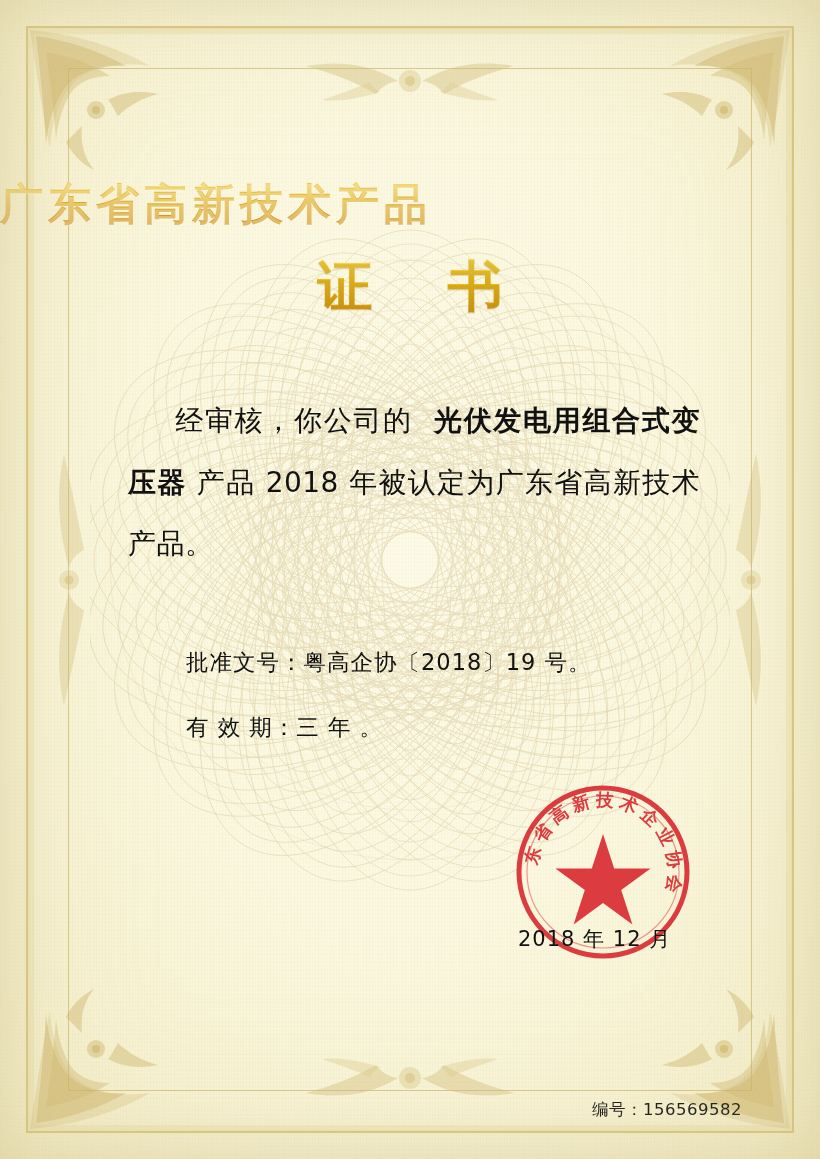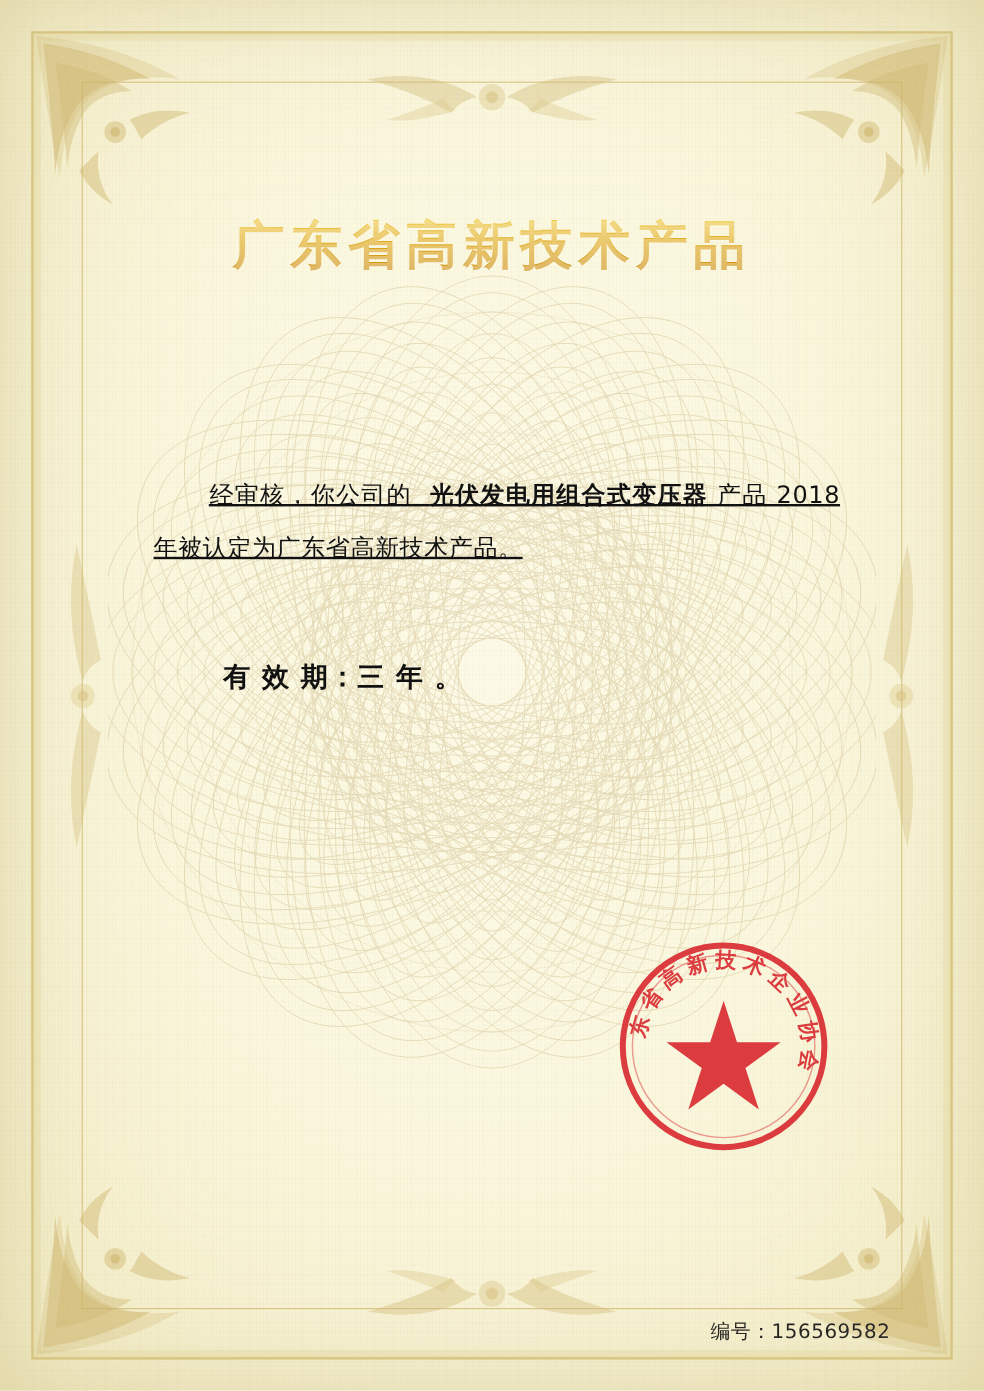--- a/index.html
+++ b/index.html
@@ -104,21 +104,21 @@
   .content {
     position: absolute;
     inset: 0;
   }
 
   .title-main {
     position: absolute;
     top: 176px;
     left: 0;
     width: 100%;
-    text-align: center;
+    text-align: left;
     font-family: "DejaVu Sans", "Liberation Sans", sans-serif;
     font-size: 43px;
     font-weight: bold;
     letter-spacing: 5px;
     color: #d4a017;
     background: linear-gradient(180deg, #f6d75b 0%, #e0ac20 42%, #c8870e 100%);
     -webkit-background-clip: text;
     background-clip: text;
     color: transparent;
     text-shadow: 0 1px 0 rgba(255,255,255,0.35);
@@ -152,46 +152,44 @@
 
   .recipient {
     font-size: 23px;
     font-weight: 600;
     letter-spacing: 1px;
     margin: 0 0 68px 0;
     color: #111;
   }
 
   .statement {
-    font-size: 20px;
+    font-size: 28px;
     line-height: 2.2;
     letter-spacing: 0.5px;
     text-align: justify;
     margin: 0 0 70px 0;
     color: #111;
-    text-decoration: underline;
   }
   .statement .indent { display: inline-block; width: 46px; }
   .statement .product {
     font-weight: 700;
     letter-spacing: 0.5px;
   }
 
   .approval {
     font-size: 22.5px;
     letter-spacing: 1px;
     margin: 0 0 30px 58px;
     color: #111;
   }
   .validity {
     font-size: 22.5px;
     letter-spacing: 1px;
     margin: 0 0 0 58px;
     color: #111;
-    font-weight: bold;
   }
 
   
   .seal {
     position: absolute;
     left: 513px;
     top: 782px;
     width: 180px;
     height: 180px;
     pointer-events: none;
@@ -363,48 +361,51 @@
         <path d="M29 188 C18 150 16 110 24 74 C32 110 38 140 44 170 C36 174 31 180 29 188 Z" opacity="0.5"></path>
         <path d="M29 212 C18 250 16 290 24 326 C32 290 38 260 44 230 C36 226 31 220 29 212 Z" opacity="0.5"></path>
       </g>
     </svg>
   </div>
 
   <div class="content">
 
     <div class="title-main">广东省高新技术产品</div>
 
+    <div class="title-sub">证 书</div>
 
     <div class="body-text">
 
 
       <p class="statement">
         <span class="indent"></span><span>经审核，你公司的</span>&nbsp;&nbsp;<span class="product">光伏发电用组合式变压器</span>&nbsp;<span>产品 2018 年被认定为广东省高新技术产品。</span>
       </p>
 
+      <p class="approval">批准文号：粤高企协〔2018〕19 号。</p>
 
       <p class="validity">有 效 期：三 年 。</p>
     </div>
 
     <div class="seal">
       <svg viewBox="0 0 180 180" xmlns="http://www.w3.org/2000/svg">
         <defs>
           <path id="sealArc" d="M 90,90 m -66,0 a 66,66 0 1,1 132,0 a 66,66 0 1,1 -132,0"></path>
         </defs>
         <g opacity="0.88">
           <circle cx="90" cy="90" r="84" fill="none" stroke="#d8232a" stroke-width="5"></circle>
           <circle cx="90" cy="90" r="76" fill="none" stroke="#d8232a" stroke-width="1.2" opacity="0.5"></circle>
           <text font-size="17.5" font-weight="bold" fill="#d8232a" letter-spacing="5" font-family="'DejaVu Sans','Liberation Sans',sans-serif">
             <textPath href="#sealArc" startOffset="26%" text-anchor="middle">广东省高新技术企业协会</textPath>
           </text>
           <polygon fill="#d8232a" points="90,52 101.2,86.6 137.6,86.6 108.2,107.9 119.4,142.5 90,121.1 60.6,142.5 71.8,107.9 42.4,86.6 78.8,86.6"></polygon>
         </g>
       </svg>
     </div>
 
+    <div class="seal-date">2018 年 12 月</div>
 
     <div class="serial">
       <span>编号：</span><span>156569582</span>
     </div>
   </div>
 
   <div class="edge-shadow"></div>
 </div>
 
 </body></html>

